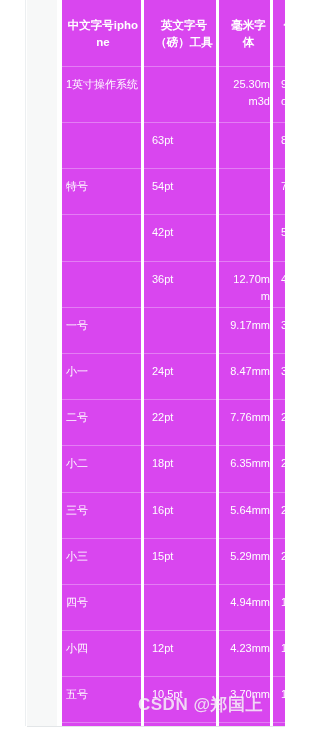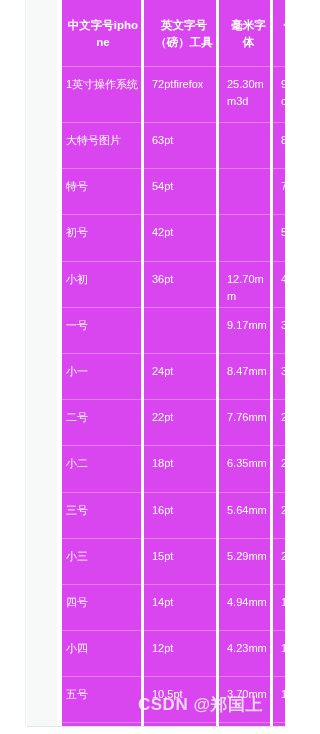--- a/index.html
+++ b/index.html
@@ -118,21 +118,21 @@
   .vsep.s2 { left: 158px; }
   .vsep.s3 { left: 212px; }
 
   
   .row.header .c1,
   .row.header .c2,
   .row.header .c3,
   .row.header .c4 { text-align: center; }
 
   
-  .row:not(.header) .c3 { text-align: left; }
+  .row:not(.header) .c3 { text-align: right; }
   .row:not(.header) .c4 { text-align: left; }
 
   
   .bottom-band {
     position: absolute;
     left: 0;
     bottom: 0;
     width: 285px;
     height: 8px;
     background: #ffffff;
@@ -179,41 +179,37 @@
 
       <div class="row header">
         <div class="cell c1">中文字号iphone</div>
         <div class="cell c2">英文字号（磅）工具</div>
         <div class="cell c3">毫米字体</div>
         <div class="cell c4">像素spa</div>
       </div>
 
     <div class="row first-data">
           <div class="cell c1">1英寸操作系统</div>
-          <div class="cell c2">72ptfirefox</div>
           <div class="cell c3">25.30mm3d</div>
           <div class="cell c4">95.6pxblog</div>
         </div>
         <div class="row">
-          <div class="cell c1">大特号图片</div>
           <div class="cell c2">63pt</div>
           <div class="cell c4">83.7px</div>
         </div>
         <div class="row">
           <div class="cell c1">特号</div>
           <div class="cell c2">54pt</div>
           <div class="cell c4">71.7px</div>
         </div>
         <div class="row">
-          <div class="cell c1">初号</div>
           <div class="cell c2">42pt</div>
           <div class="cell c4">56px</div>
         </div>
         <div class="row">
-          <div class="cell c1">小初</div>
           <div class="cell c2">36pt</div>
           <div class="cell c3">12.70mm</div>
           <div class="cell c4">48px</div>
         </div>
         <div class="row">
           <div class="cell c1">一号</div>
           <div class="cell c3">9.17mm</div>
           <div class="cell c4">34.7px</div>
         </div>
         <div class="row">
@@ -241,21 +237,20 @@
           <div class="cell c4">21.3px</div>
         </div>
         <div class="row">
           <div class="cell c1">小三</div>
           <div class="cell c2">15pt</div>
           <div class="cell c3">5.29mm</div>
           <div class="cell c4">20px</div>
         </div>
         <div class="row">
           <div class="cell c1">四号</div>
-          <div class="cell c2">14pt</div>
           <div class="cell c3">4.94mm</div>
           <div class="cell c4">18.7px</div>
         </div>
         <div class="row">
           <div class="cell c1">小四</div>
           <div class="cell c2">12pt</div>
           <div class="cell c3">4.23mm</div>
           <div class="cell c4">16px</div>
         </div>
         <div class="row">

